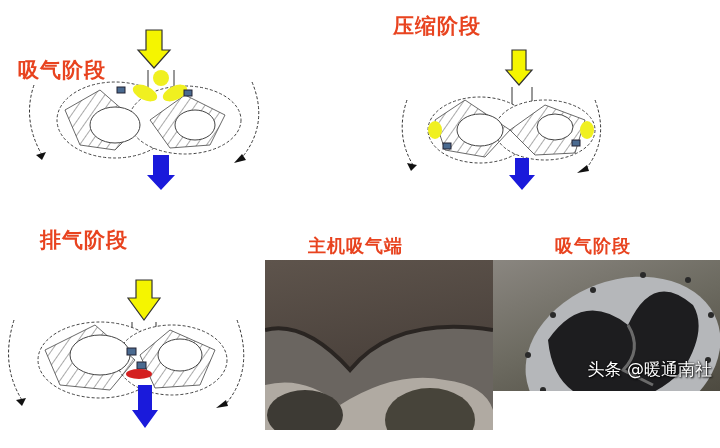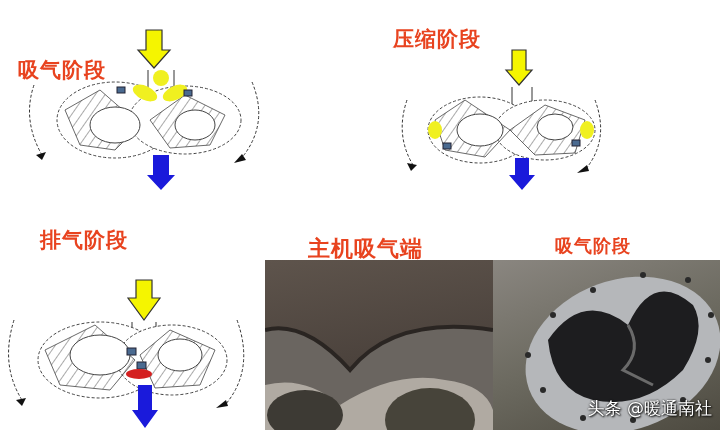--- a/index.html
+++ b/index.html
@@ -42,21 +42,21 @@
   <rect x="164" y="70" width="8" height="6" fill="#4a6a90" stroke="#223"></rect>
   <g>
     <polygon points="133,135 149,135 149,155 155,155 141,170 127,155 133,155" fill="#1a1adb"></polygon>
   </g>
   <path d="M14,65 Q2,100 22,135" fill="none" stroke="#333" stroke-dasharray="3,2"></path>
   <polygon points="16,135 26,132 22,140" fill="#111"></polygon>
   <path d="M232,62 Q250,105 220,140" fill="none" stroke="#333" stroke-dasharray="3,2"></path>
   <polygon points="214,143 222,134 226,140" fill="#111"></polygon>
 </svg>
 
-<div class="title" style="left:393px;top:25px;">压缩阶段</div>
+<div class="title" style="left:393px;top:12px;">压缩阶段</div>
 <svg class="panel" style="left:395px;top:45px;" width="215" height="150" viewBox="0 0 215 150">
   <g>
     <polygon points="117,5 131,5 131,25 137,25 124,40 111,25 117,25" fill="#f5f500" stroke="#333" stroke-width="1.2"></polygon>
   </g>
   <line x1="117" y1="42" x2="117" y2="60" stroke="#333"></line>
     <line x1="137" y1="42" x2="137" y2="60" stroke="#333"></line>
   <g>
     <ellipse cx="85" cy="85" rx="52" ry="33" fill="#fff" stroke="#444" stroke-dasharray="3,2"></ellipse>
     <ellipse cx="150" cy="85" rx="50" ry="30" fill="#fff" stroke="#444" stroke-dasharray="3,2"></ellipse>
     <path d="M40,75 L70,55 L115,85 L90,112 L50,105 Z" fill="url(#hatch)" stroke="#444" stroke-width="0.8"></path>
@@ -97,34 +97,34 @@
   <ellipse cx="139" cy="104" rx="13" ry="5" fill="#d42020"></ellipse>
   <g>
     <polygon points="138,115 152,115 152,140 158,140 145,158 132,140 138,140" fill="#1a1adb"></polygon>
   </g>
   <path d="M14,50 Q0,95 22,130" fill="none" stroke="#333" stroke-dasharray="3,2"></path>
   <polygon points="16,130 26,128 22,136" fill="#111"></polygon>
   <path d="M237,50 Q255,100 225,135" fill="none" stroke="#333" stroke-dasharray="3,2"></path>
   <polygon points="216,138 226,130 228,136" fill="#111"></polygon>
 </svg>
 
-<div class="title" style="left:308px;top:234px;font-size:22px;">主机吸气端</div>
+<div class="title" style="left:308px;top:234px;font-size:18px;">主机吸气端</div>
 <div class="title" style="left:555px;top:234px;font-size:18px;">吸气阶段</div>
 
 <div class="photo" style="left:265px;top:260px;width:228px;height:170px;background:linear-gradient(170deg,#5e544c 0%,#4c433d 55%,#3a3430 100%);">
   <svg width="228" height="170" viewBox="0 0 228 170">
     <path d="M0,70 Q40,60 85,110 Q130,55 228,70 L228,170 L0,170 Z" fill="#6a6560"></path>
     <path d="M0,70 Q40,60 85,110 Q130,55 228,70" fill="none" stroke="#2a2522" stroke-width="4"></path>
     <path d="M0,125 Q40,115 75,145 Q130,110 180,120 Q220,125 228,150 L228,170 L0,170 Z" fill="#b0aaa2"></path>
     <ellipse cx="40" cy="155" rx="38" ry="25" fill="#3d3a34"></ellipse>
     <ellipse cx="165" cy="160" rx="45" ry="32" fill="#47443a"></ellipse>
   </svg>
 </div>
 
-<div class="photo" style="left:493px;top:260px;width:227px;height:170px;background:linear-gradient(160deg,#8a8680 0%,#6c6a60 50%,#4d4a40 100%);">
+<div class="photo" style="left:493px;top:260px;width:227px;height:131px;background:linear-gradient(160deg,#8a8680 0%,#6c6a60 50%,#4d4a40 100%);">
   <svg width="227" height="170" viewBox="0 0 227 170">
     <ellipse cx="130" cy="95" rx="100" ry="75" fill="#b5b7ba" transform="rotate(-20 130 95)"></ellipse>
     <path d="M55,80 Q90,30 135,65 Q160,10 200,45 Q215,70 190,110 Q150,150 100,140 Q60,130 55,80 Z" fill="#1d1d1f"></path>
     <path d="M135,65 Q150,90 130,110 L160,125" fill="none" stroke="#6a6a6a" stroke-width="3"></path>
     <g fill="#2a2a2a">
       <circle cx="60" cy="55" r="3"></circle>
         <circle cx="100" cy="30" r="3"></circle>
         <circle cx="150" cy="15" r="3"></circle>
       <circle cx="195" cy="20" r="3"></circle>
         <circle cx="218" cy="55" r="3"></circle>

